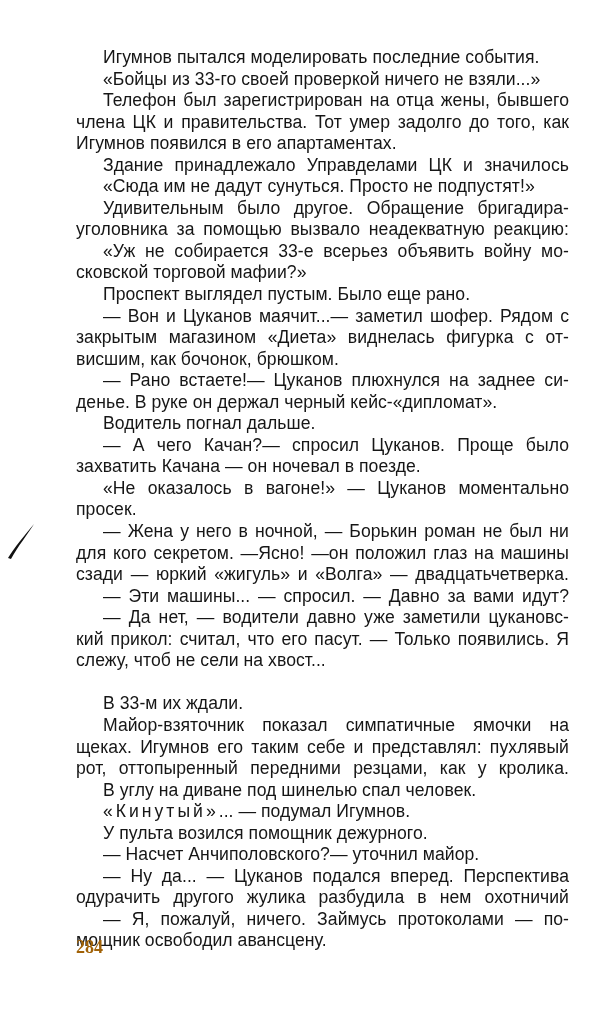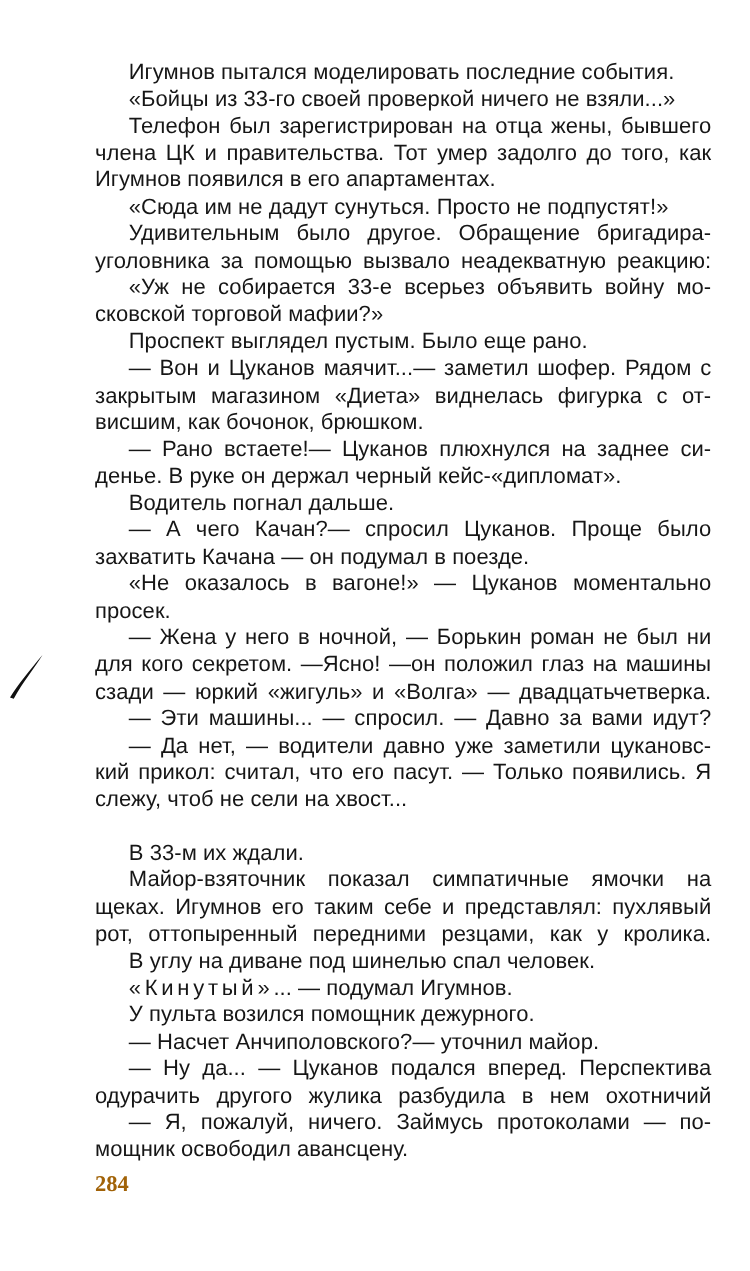--- a/index.html
+++ b/index.html
@@ -59,34 +59,35 @@
     <path d="M4 38 C 10 28, 20 16, 30 4 C 24 14, 14 26, 7 39 Z" fill="#111"></path>
   </svg>
 </div>
 
 <div class="page-text" id="page-text">
     <span class="line indent">Игумнов пытался моделировать последние события.</span>
     <span class="line indent">«Бойцы из 33-го своей проверкой ничего не взяли...»</span>
     <span class="line indent justify">Телефон был зарегистрирован на отца жены, бывшего</span>
     <span class="line noindent justify">члена ЦК и правительства. Тот умер задолго до того, как</span>
     <span class="line noindent">Игумнов появился в его апартаментах.</span>
+    <span class="line indent justify">Здание принадлежало Управделами ЦК и значилось</span>
     <span class="line indent">«Сюда им не дадут сунуться. Просто не подпустят!»</span>
     <span class="line indent justify">Удивительным было другое. Обращение бригадира-</span>
     <span class="line noindent justify">уголовника за помощью вызвало неадекватную реакцию:</span>
     <span class="line indent justify">«Уж не собирается 33-е всерьез объявить войну мо-</span>
     <span class="line noindent">сковской торговой мафии?»</span>
     <span class="line indent">Проспект выглядел пустым. Было еще рано.</span>
     <span class="line indent justify">— Вон и Цуканов маячит...— заметил шофер. Рядом с</span>
     <span class="line noindent justify">закрытым магазином «Диета» виднелась фигурка с от-</span>
     <span class="line noindent">висшим, как бочонок, брюшком.</span>
     <span class="line indent justify">— Рано встаете!— Цуканов плюхнулся на заднее си-</span>
     <span class="line noindent">денье. В руке он держал черный кейс-«дипломат».</span>
     <span class="line indent">Водитель погнал дальше.</span>
     <span class="line indent justify">— А чего Качан?— спросил Цуканов. Проще было</span>
-    <span class="line noindent">захватить Качана — он подумал в поезде.</span>
+    <span class="line noindent">захватить Качана — он ночевал в поезде.</span>
     <span class="line indent justify">«Не оказалось в вагоне!» — Цуканов моментально</span>
     <span class="line noindent">просек.</span>
     <span class="line indent justify">— Жена у него в ночной, — Борькин роман не был ни</span>
     <span class="line noindent justify">для кого секретом. —Ясно! —он положил глаз на машины</span>
     <span class="line noindent justify">сзади — юркий «жигуль» и «Волга» — двадцатьчетверка.</span>
     <span class="line indent justify">— Эти машины... — спросил. — Давно за вами идут?</span>
     <span class="line indent justify">— Да нет, — водители давно уже заметили цукановс-</span>
     <span class="line noindent justify">кий прикол: считал, что его пасут. — Только появились. Я</span>
     <span class="line noindent">слежу, чтоб не сели на хвост...</span>
     <span class="gap"></span>

